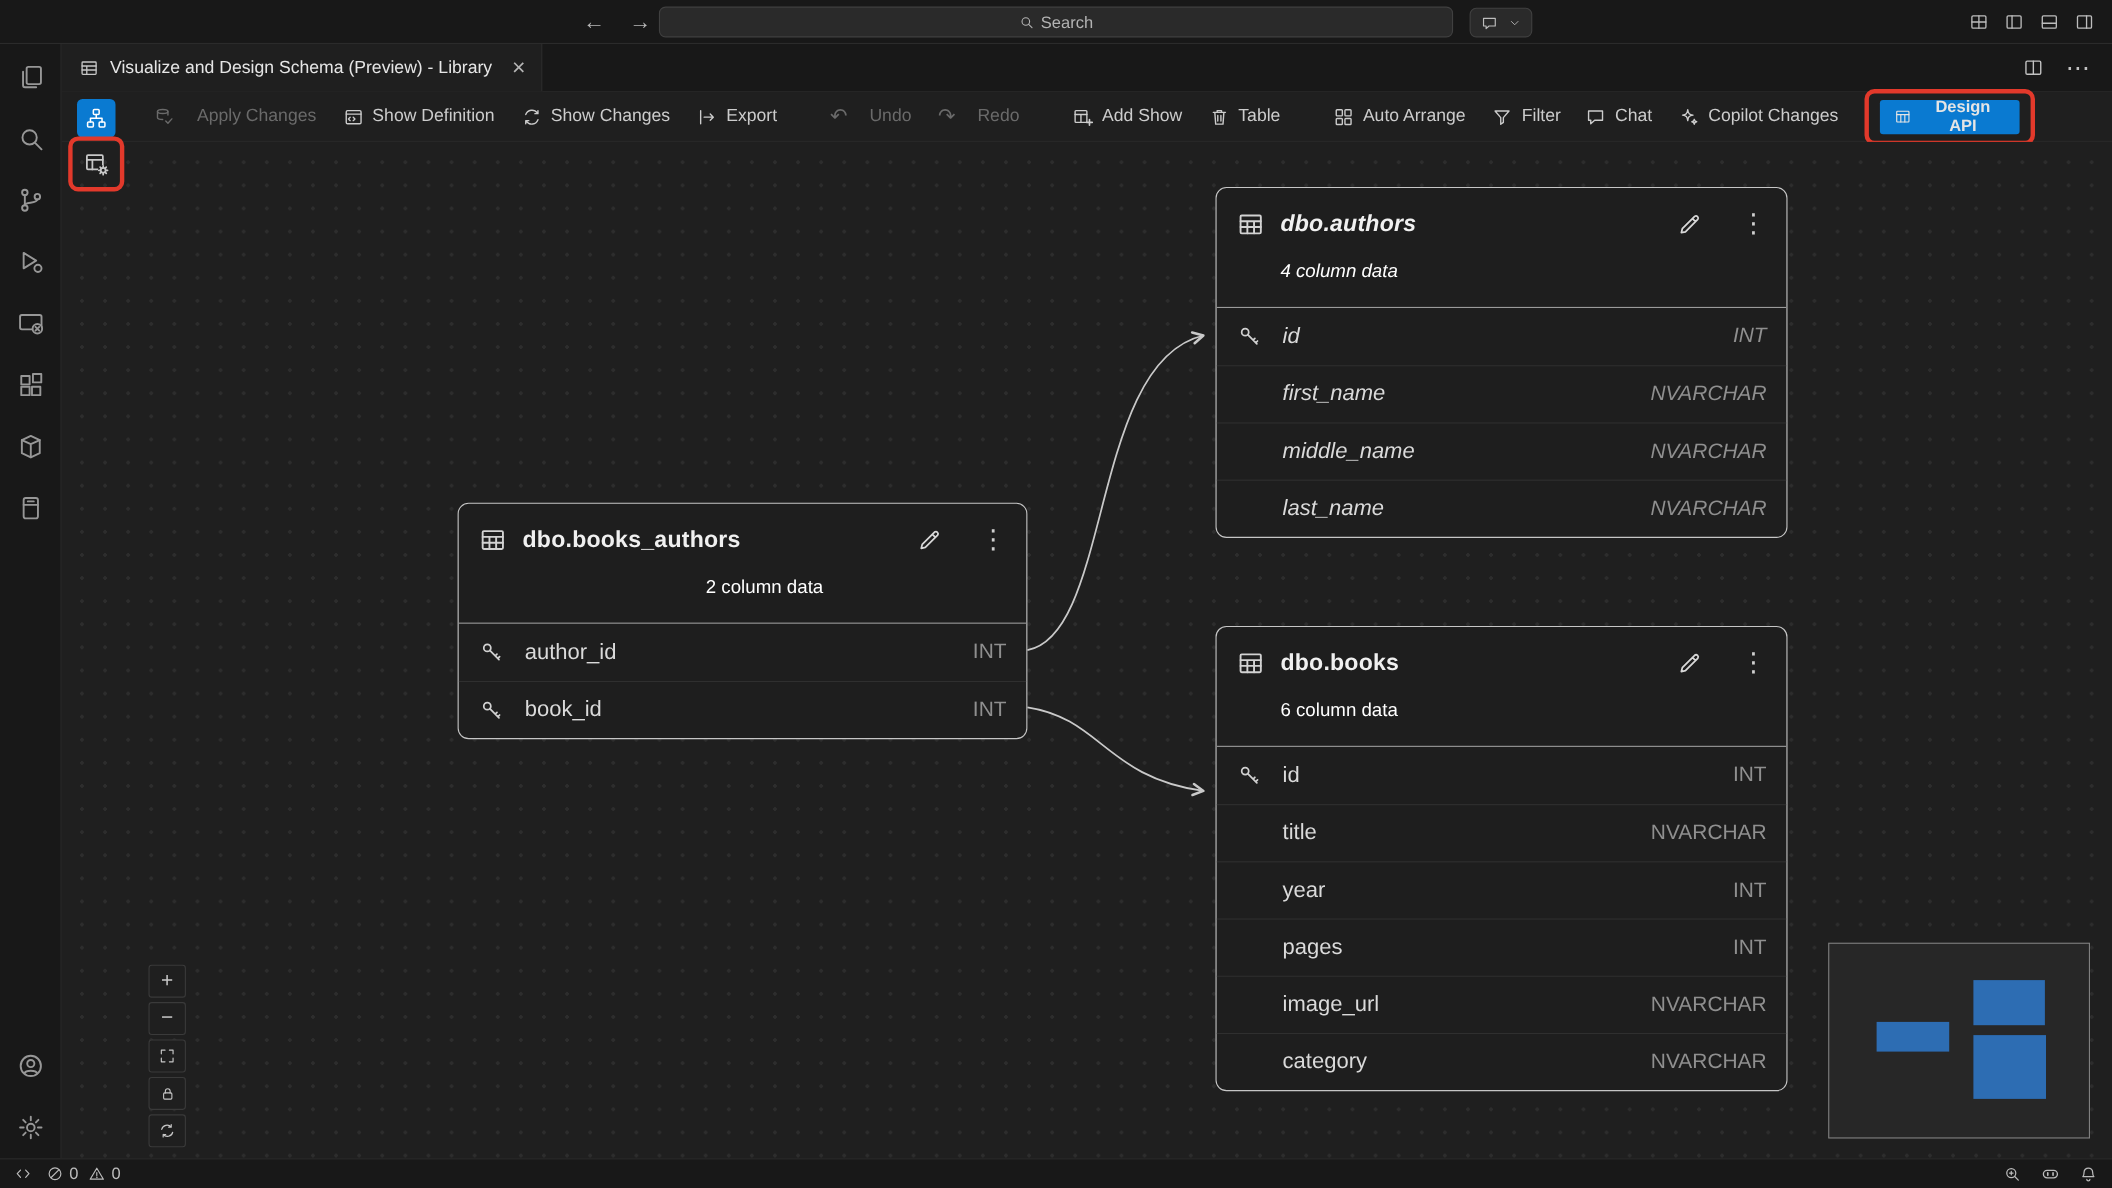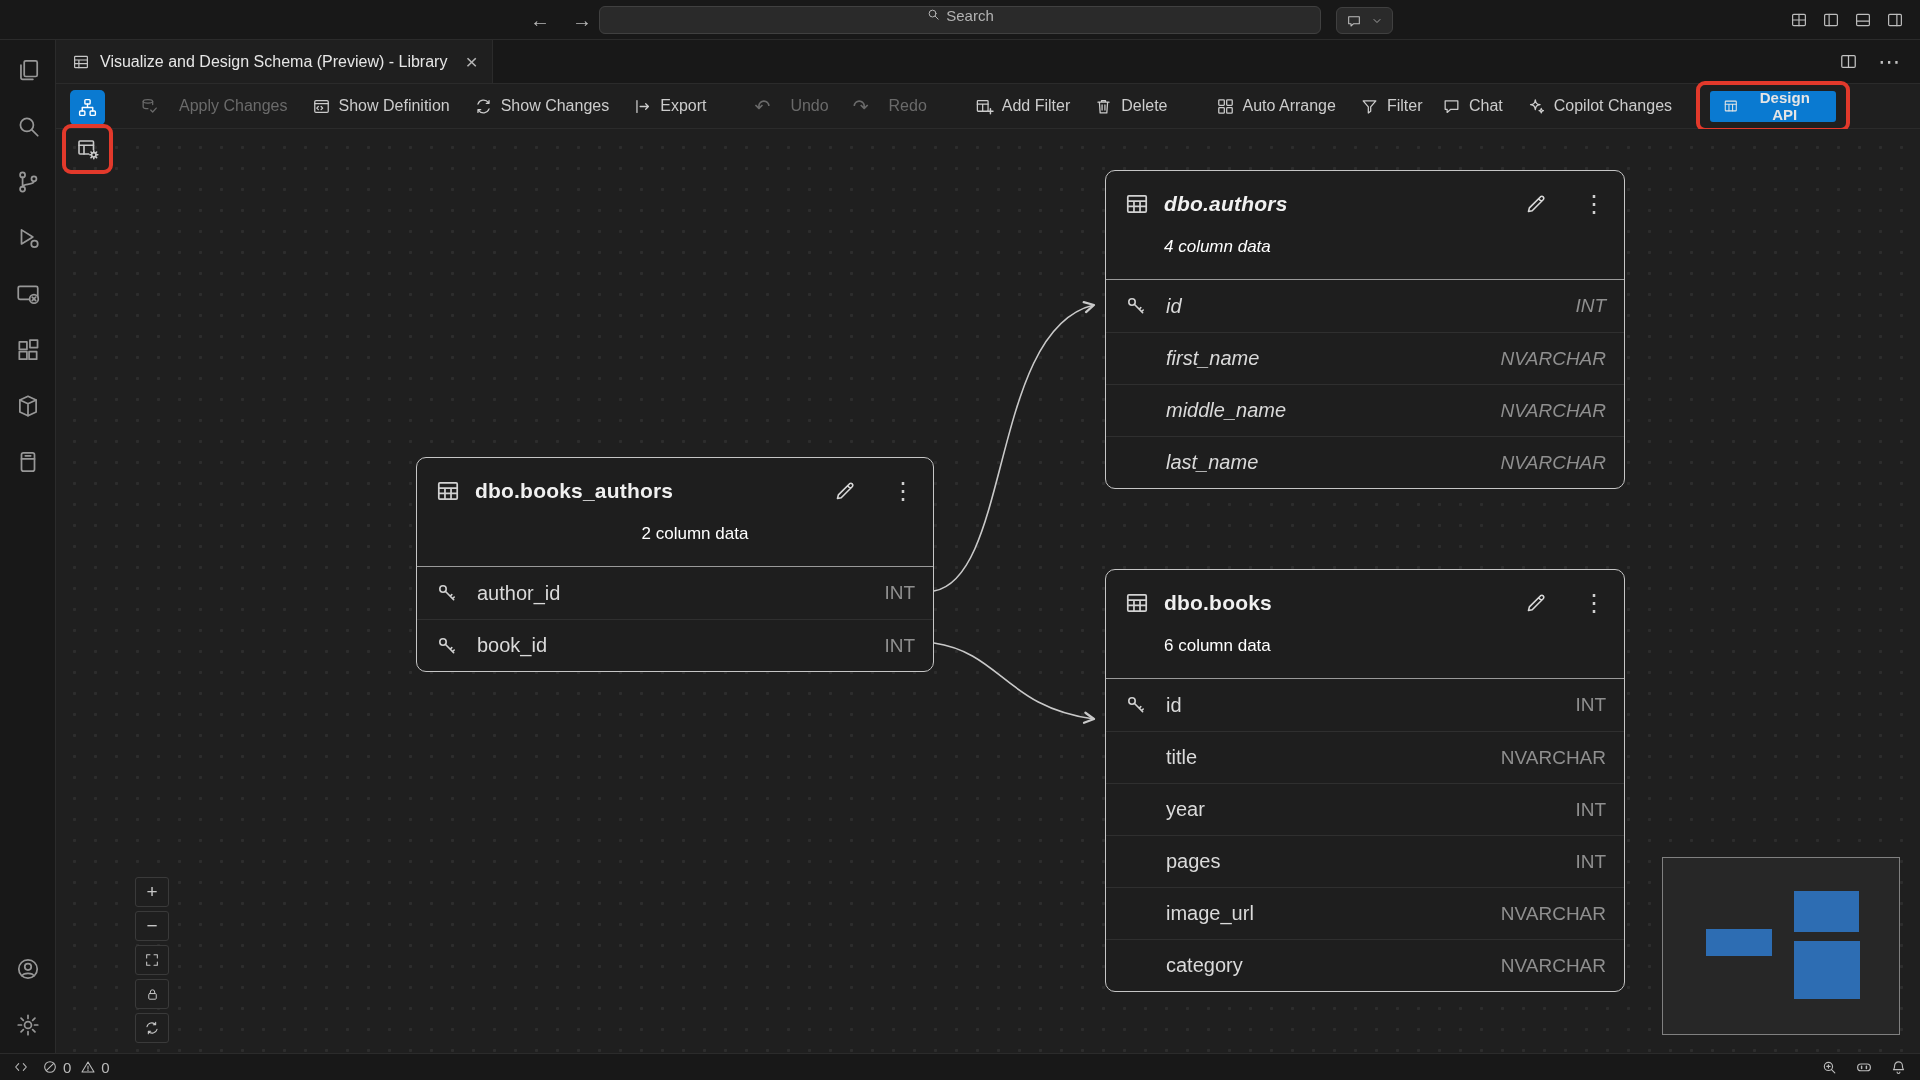--- a/index.html
+++ b/index.html
@@ -6,21 +6,21 @@
   html,body { width:1920px; height:1080px; background:#111; }
   body { font-family:"Liberation Sans","DejaVu Sans",sans-serif; cursor:default; -webkit-font-smoothing:antialiased; }
   .app { position:relative; width:1920px; height:1080px; background:#1f1f1f; overflow:hidden; color:#ccc; }
 
   svg.ic { fill:none; stroke:currentColor; stroke-width:1.6; stroke-linecap:round; stroke-linejoin:round; display:block; }
 
   
   .titlebar { position:absolute; left:0; top:0; width:1920px; height:40px; background:#181818; border-bottom:1px solid #2b2b2b; z-index:20; }
   .nav { position:absolute; left:530px; top:0; height:40px; display:flex; align-items:center; gap:22px; color:#b9b9b9; font-size:20px; }
   .navbtn { cursor:pointer; line-height:1; }
-  .cmdcenter { position:absolute; left:599px; top:6px; width:722px; height:28px; background:#2a2a2a; border:1px solid #404040; border-radius:6px; display:flex; justify-content:center; gap:5px; color:#b3b3b3; font-size:15px; }
+  .cmdcenter { position:absolute; left:599px; top:6px; width:722px; height:28px; background:#2a2a2a; border:1px solid #404040; border-radius:6px; display:flex; align-items:center; justify-content:center; gap:5px; color:#b3b3b3; font-size:15px; }
   .chatctl { position:absolute; left:1336px; top:7px; height:27px; padding:0 9px; background:#2a2a2a; border:1px solid #404040; border-radius:6px; display:flex; align-items:center; gap:9px; color:#bdbdbd; cursor:pointer; }
   .winicons { position:absolute; right:16px; top:0; height:40px; display:flex; align-items:center; gap:14px; color:#bdbdbd; }
   .winicons span { cursor:pointer; display:flex; }
 
   
   .activitybar { position:absolute; left:0; top:40px; bottom:27px; width:56px; background:#181818; border-right:1px solid #2b2b2b; display:flex; flex-direction:column; align-items:center; padding:8px 0 6px; gap:12px; z-index:15; }
   .abi { width:44px; height:44px; display:flex; align-items:center; justify-content:center; color:#979797; cursor:pointer; }
   .abspacer { margin-top:auto; }
 
   
@@ -264,27 +264,27 @@
           <span class="glyph">↷</span>
           <span>Redo</span>
         </span>
         <span class="vsep"></span>
         <span class="tbi">
           <svg class="ic" width="19" height="19" viewBox="0 0 24 24">
               <rect x="3" y="4.5" width="13.5" height="13.5" rx="1"></rect>
               <path d="M3 9 h13.5 M9.7 9 v9"></path>
               <path d="M19.5 14.8 v6.4 M16.3 18 h6.4" stroke-width="1.9"></path>
             </svg>
-          <span>Add Filter</span>
+          <span>Add Show</span>
         </span>
         <span class="tbi">
           <svg class="ic" width="19" height="19" viewBox="0 0 24 24">
               <path d="M5 6.5 h14 M9.5 6.5 V4.5 h5 v2 M6.8 6.5 l1 13.5 h8.4 l1 -13.5 M10.2 10 v6.5 M13.8 10 v6.5"></path>
             </svg>
-          <span>Delete</span>
+          <span>Table</span>
         </span>
         <span class="vsep"></span>
         <span class="tbi">
           <svg class="ic" width="19" height="19" viewBox="0 0 24 24">
               <rect x="3.5" y="3.5" width="7" height="7" rx="1"></rect>
               <rect x="13.5" y="3.5" width="7" height="7" rx="1"></rect>
               <rect x="3.5" y="13.5" width="7" height="7" rx="1"></rect>
               <rect x="13.5" y="13.5" width="7" height="7" rx="1"></rect>
             </svg>
           <span>Auto Arrange</span>

